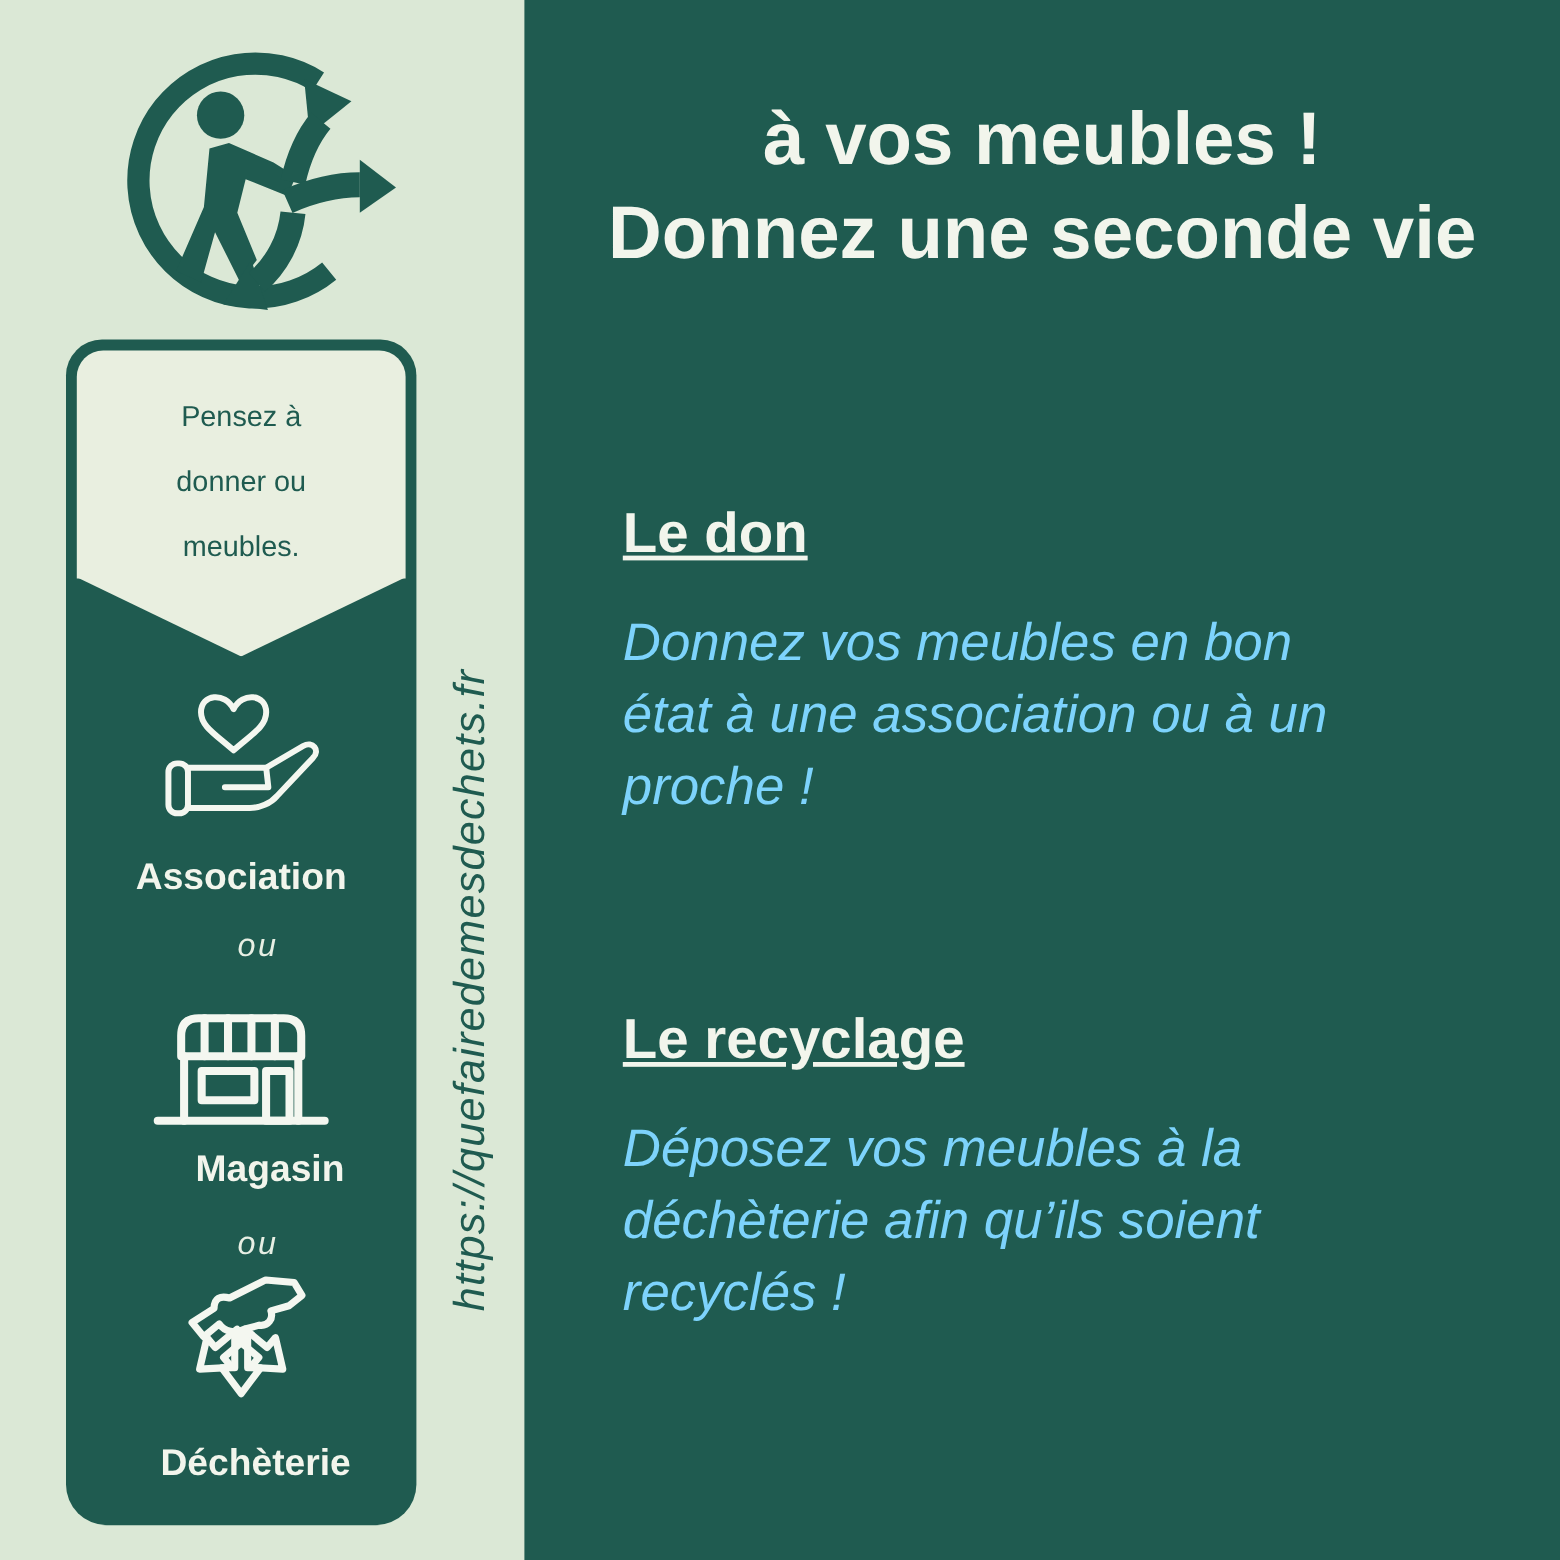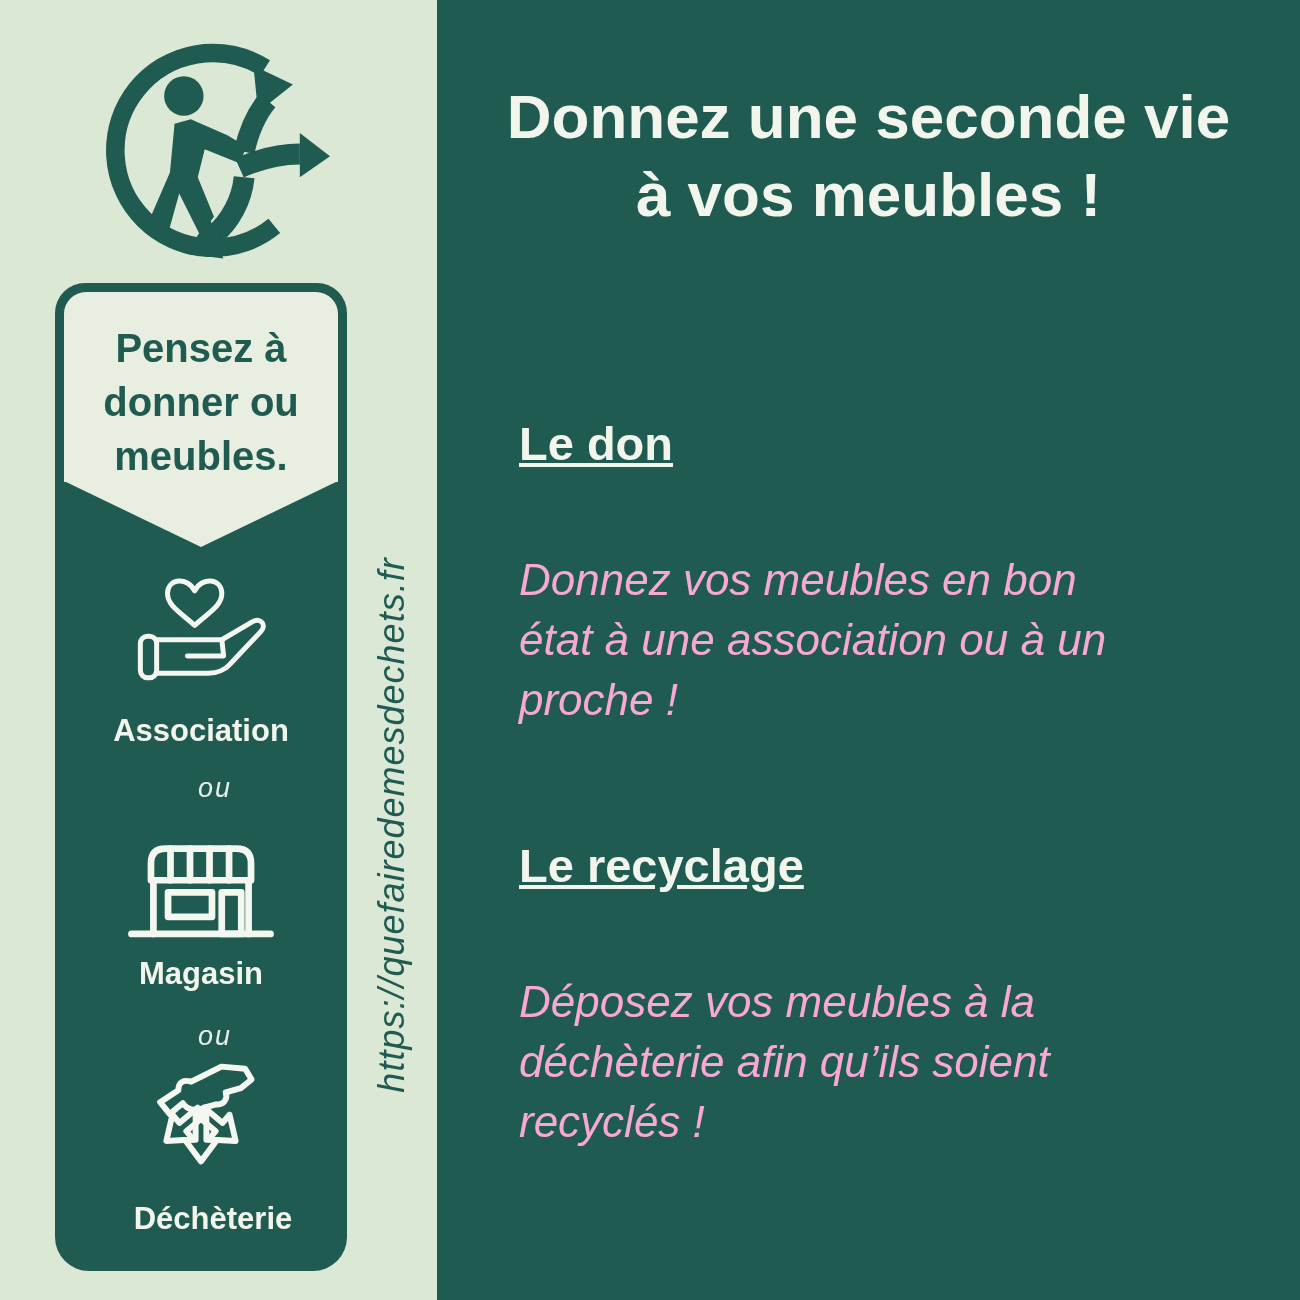--- a/index.html
+++ b/index.html
@@ -24,33 +24,33 @@
     background:#e9efe0;border-radius:22px 22px 0 0;
   }
   .pent-tri{
     left:9px;top:198px;width:274px;height:66px;
     background:#e9efe0;
     clip-path:polygon(0 0,100% 0,50% 100%);
   }
   .banner-text{
     left:9px;top:38px;width:274px;
     text-align:center;color:#1f5b50;
-    font-weight:bold;font-size:40px;line-height:54px;
+    font-weight:normal;font-size:24px;line-height:54px;
   }
   .ribbon-icon{left:50%;transform:translateX(-50%);}
   .icon-donation{top:272px;width:172px;height:146px;}
   .icon-store{top:546px;width:206px;height:122px;}
   .icon-dropoff{top:775px;width:172px;height:140px;}
   .ribbon-icon svg{width:100%;height:100%;}
   .ribbon-label{
     left:0;width:292px;text-align:center;color:#f2f5ec;
     font-weight:bold;font-size:31px;
   }
   .label-association{top:430px;}
-  .label-magasin{top:673px;}
+  .label-magasin{top:673px;padding-left:24px;}
   .label-decheterie{top:918px;margin-left:12px;}
   .ribbon-sep{
     left:0;width:320px;text-align:center;color:#e7efe4;
     font-style:italic;font-size:27px;letter-spacing:2px;
   }
   .sep-1{top:490px;}
   .sep-2{top:738px;}
 
   .url-wrap{
     left:342px;top:350px;width:100px;height:950px;
@@ -71,22 +71,21 @@
     font-weight:bold;font-size:62px;line-height:78px;
   }
   .section-heading{
     left:82px;font-weight:bold;font-size:47px;text-decoration:underline;
   }
   .heading-don{top:416px;}
   .heading-recyclage{top:838px;text-align:right;}
   .section-body{
     left:82px;width:740px;
     font-style:italic;font-size:44px;line-height:60px;
-    color:#f9a8d4;
-    margin-top:44px;
+    color:#7dd3fc;
   }
   .body-don{top:506px;}
   .body-recyclage{top:928px;}
 
   svg.stroke-ic{fill:none;stroke:#f4f7f0;stroke-width:5.5;
     stroke-linecap:round;stroke-linejoin:round;}
 </style>
 </head>
 <body>
 
@@ -153,22 +152,22 @@
   </div>
   <div class="abs ribbon-label label-decheterie">Déchèterie</div>
 </div>
 
 <div class="abs url-wrap">
   <span>https://quefairedemesdechets.fr</span>
 </div>
 
 <div class="abs panel">
   <div class="abs title">
+    <div>à vos meubles !</div>
     <div>Donnez une seconde vie</div>
-    <div>à vos meubles !</div>
   </div>
 
   <div class="abs section-heading heading-don">Le don</div>
   <div class="abs section-body body-don">
     <div>Donnez vos meubles en bon</div>
     <div>état à une association ou à un</div>
     <div>proche !</div>
   </div>
 
   <div class="abs section-heading heading-recyclage">Le recyclage</div>

